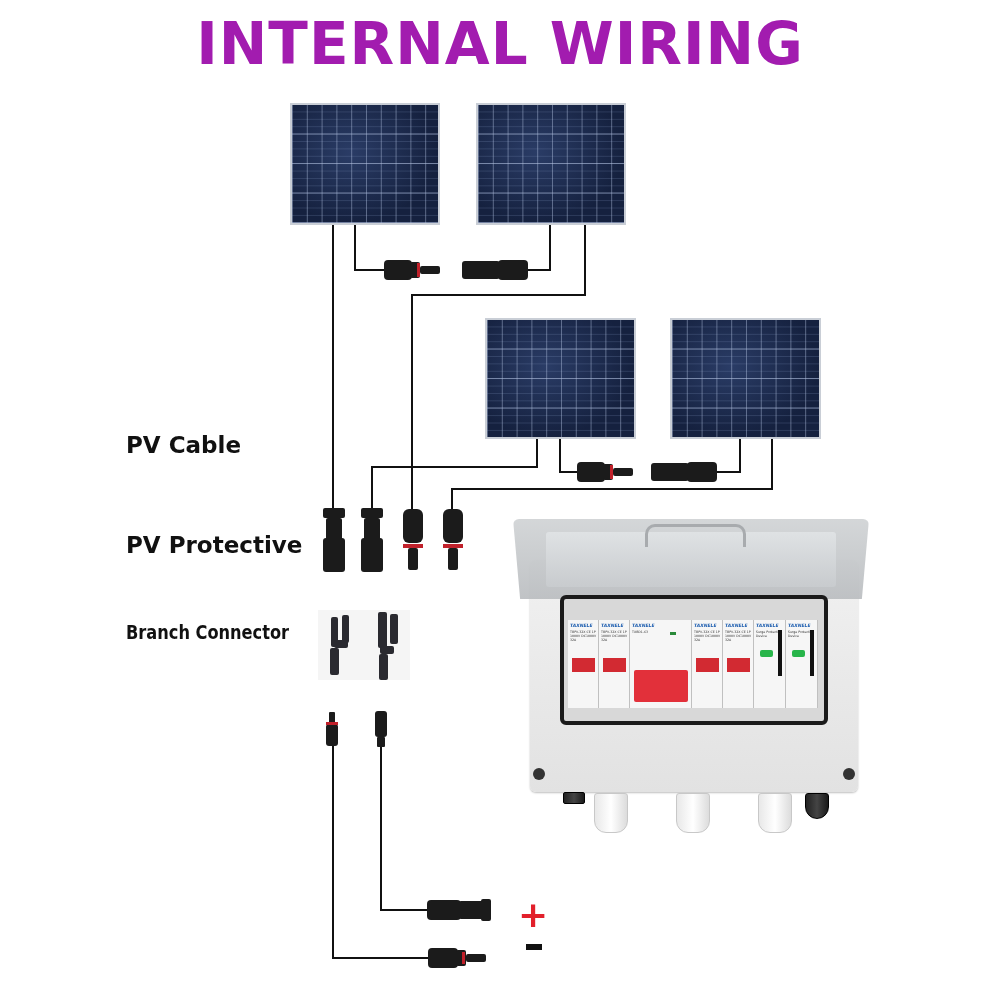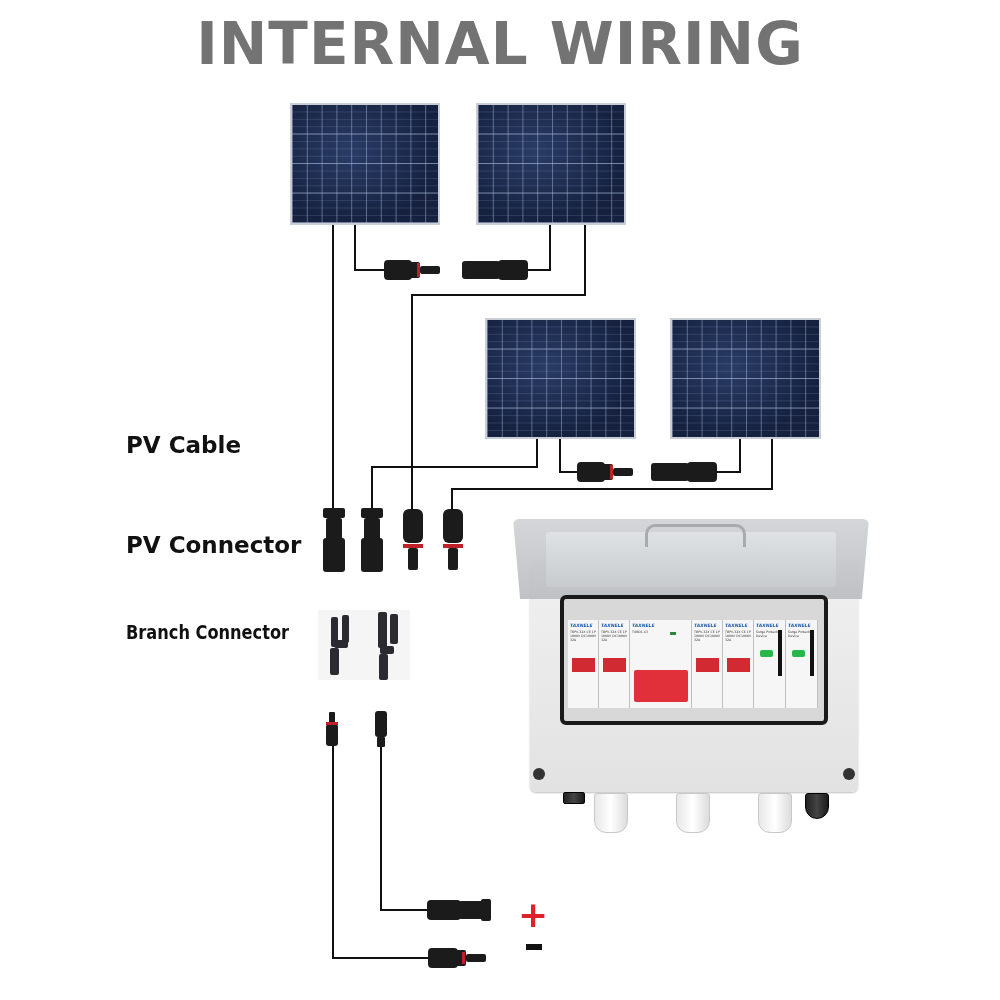--- a/index.html
+++ b/index.html
@@ -1,17 +1,17 @@
 <!DOCTYPE html>
 <html><head>
 <meta charset="utf-8">
 <style>
   html,body{margin:0;padding:0;background:#ffffff;}
   body{width:1000px;height:1000px;position:relative;overflow:hidden;font-family:"DejaVu Sans","Liberation Sans",sans-serif;}
-  .title{position:absolute;left:0;top:10px;width:1000px;text-align:center;font-weight:bold;font-size:58px;letter-spacing:1px;color:#737373;font-family:"DejaVu Sans",sans-serif;}
+  .title{position:absolute;left:0;top:10px;width:1000px;text-align:center;font-weight:bold;font-size:58px;letter-spacing:1px;color:#a21caf;font-family:"DejaVu Sans",sans-serif;}
   .label{position:absolute;font-weight:bold;color:#111;font-family:"DejaVu Sans",sans-serif;}
   .lbl-cable{left:126px;top:432px;font-size:23px;}
   .lbl-conn{left:126px;top:532px;font-size:23px;}
   .lbl-branch{left:126px;top:620px;font-size:20px;font-family:"DejaVu Sans Condensed","DejaVu Sans",sans-serif;transform:scaleX(0.9);transform-origin:left;}
   .sign{position:absolute;font-weight:bold;font-family:"DejaVu Sans",sans-serif;}
   .plus{left:518px;top:894px;font-size:36px;color:#e2202b;}
   .minus{left:526px;top:944px;width:16px;height:6px;background:#111;}
   svg.canvas{position:absolute;left:0;top:0;}
   .panel{position:absolute;background:#1b2a4d;border:2px solid #c9ced6;box-sizing:border-box;
     background-image:
@@ -152,21 +152,21 @@
   </g>
   <g fill="#1b1b1b">
     <rect x="428" y="948" width="30" height="20" rx="4"></rect>
     <rect x="456" y="950" width="10" height="16" rx="2"></rect>
     <rect x="462" y="952" width="3" height="12" fill="#c0202a"></rect>
     <rect x="466" y="954" width="20" height="8" rx="2"></rect>
   </g>
 </svg>
 
 <div class="label lbl-cable">PV Cable</div>
-<div class="label lbl-conn">PV Connector</div>
+<div class="label lbl-conn">PV Protective</div>
 <div class="label lbl-branch">Branch Connector</div>
 
 <div class="sign plus">+</div>
 <div class="sign minus"></div>
 
 <div class="box"></div>
 <div class="lid"></div>
 <div class="lid-inner"></div>
 <div class="handle"></div>
 <div class="window"></div>

